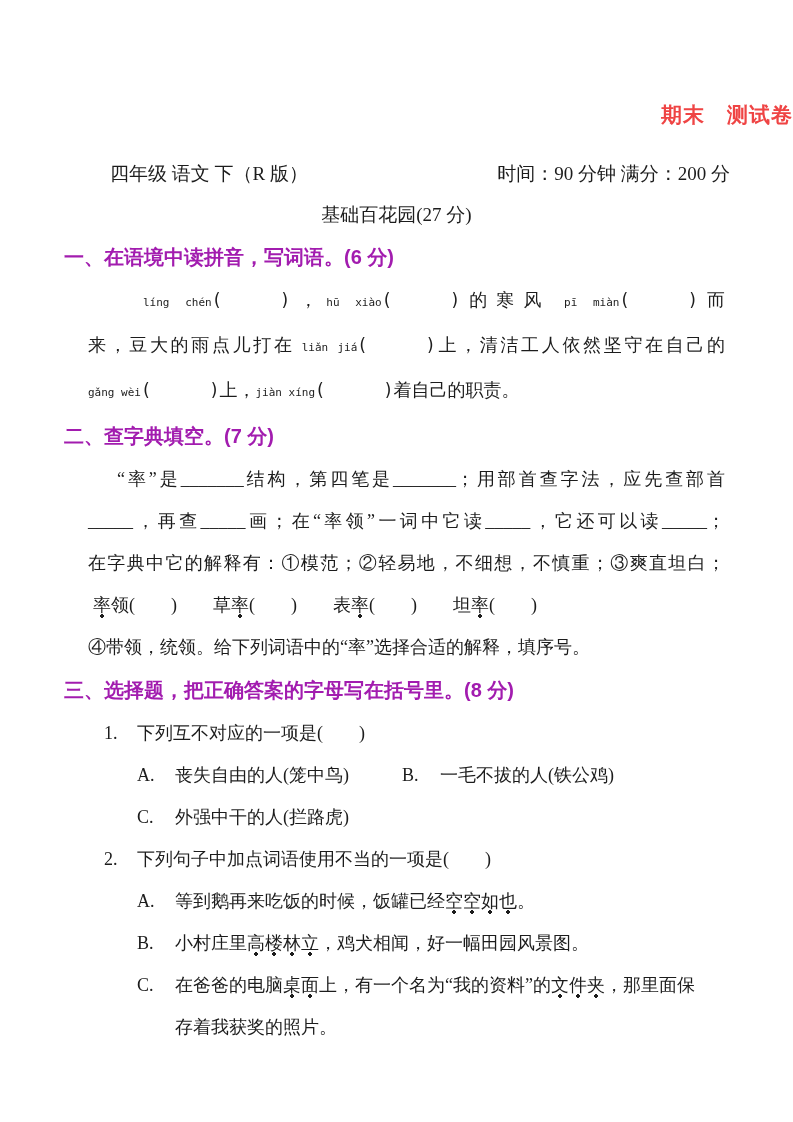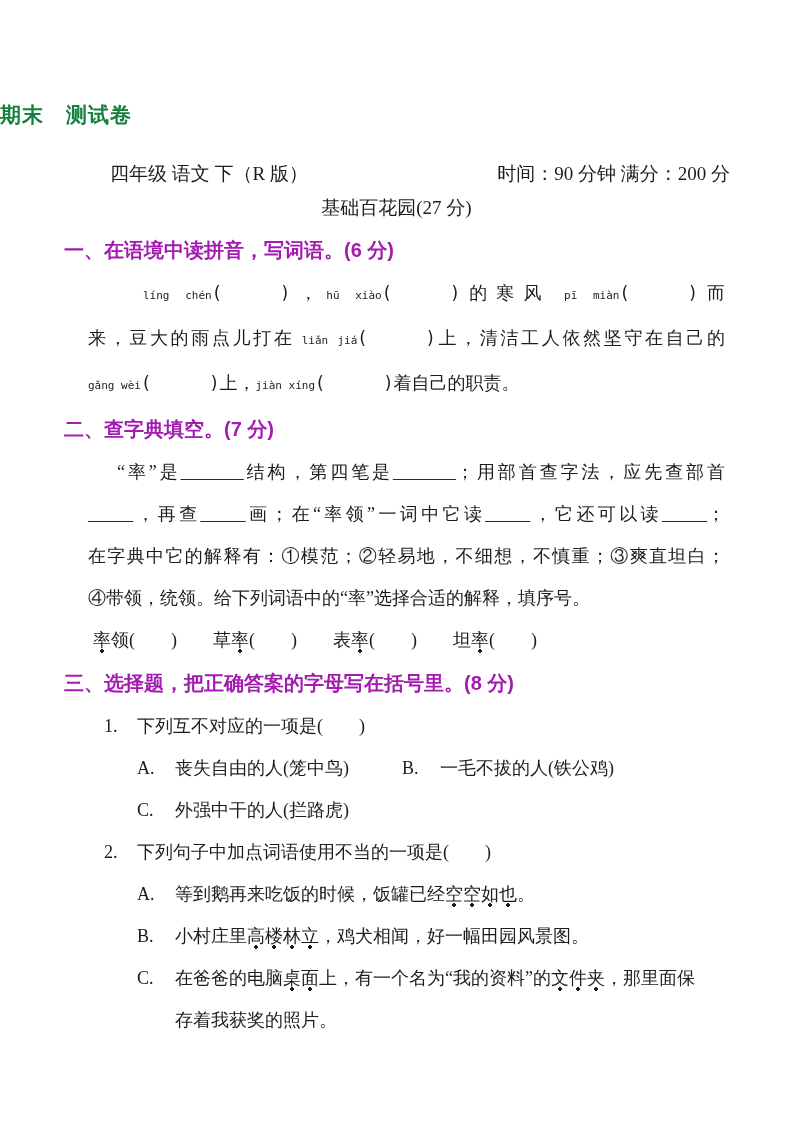--- a/index.html
+++ b/index.html
@@ -8,40 +8,40 @@
     width:793px;height:1122px;
     background:#ffffff;
     color:#1c1c1c;
     font-family:"Liberation Serif", serif;
     font-size:18px;
     overflow:hidden;
     box-sizing:border-box;
     padding-top:100px;
   }
   .title{
-    text-align:left;
+    text-align:right;
     font-family:"Liberation Sans", sans-serif;
     font-weight:700;
     font-size:21px;
     line-height:30px;
-    color:#15803d;
+    color:#ef4444;
     letter-spacing:1px;
   }
   .meta{
     display:flex;
     justify-content:space-between;
     padding-left:110px;
     padding-right:63px;
     margin-top:30px;
     line-height:28px;
     font-size:19px;
   }
   .banner{
     text-align:center;
-    margin-top:6px;
+    margin-top:13px;
     margin-bottom:6px;
     line-height:28px;
     font-size:19px;
   }
   h2{
     margin:0 0 0 64px;
     font-family:"Liberation Sans", sans-serif;
     font-weight:700;
     font-size:20px;
     line-height:44px;
@@ -103,22 +103,22 @@
         <div class="line"><span class="py">gǎng wèi</span><span class="blank"><span>(</span><span class="blank-fill"></span><span>)</span></span><span class="cn">上，</span><span class="py">jiàn xíng</span><span class="blank"><span>(</span><span class="blank-fill"></span><span>)</span></span><span class="cn">着自己的职责。</span></div>
       </div>
   </section>
 
   <section>
     <h2>二、查字典填空。(7 分)</h2>
     <div class="body">
         <div class="line fill indent-cn"><span class="cn">“率”是_______结构，第四笔是_______；用部首查字法，应先查部首</span></div>
         <div class="line fill"><span class="cn">_____，再查_____画；在“率领”一词中它读_____，它还可以读_____；</span></div>
         <div class="line fill"><span class="cn">在字典中它的解释有：①模范；②轻易地，不细想，不慎重；③爽直坦白；</span></div>
+        <div class="line word-row"><span class="cn em">率</span><span class="cn">领(　　)　　草</span><span class="cn em">率</span><span class="cn">(　　)　　表</span><span class="cn em">率</span><span class="cn">(　　)　　坦</span><span class="cn em">率</span><span class="cn">(　　)</span></div>
         <div class="line"><span class="cn">④带领，统领。给下列词语中的“率”选择合适的解释，填序号。</span></div>
-        <div class="line word-row"><span class="cn em">率</span><span class="cn">领(　　)　　草</span><span class="cn em">率</span><span class="cn">(　　)　　表</span><span class="cn em">率</span><span class="cn">(　　)　　坦</span><span class="cn em">率</span><span class="cn">(　　)</span></div>
       </div>
   </section>
 
   <section>
     <h2>三、选择题，把正确答案的字母写在括号里。(8 分)</h2>
     <div class="body">
         <div class="line q"><span class="q-num">1.</span><span class="q-stem cn">下列互不对应的一项是(　　)</span></div>
         <div class="line opt-row"><span class="opt">
             <span class="opt-label">A.</span>
             <span class="opt-text"><span class="cn">丧失自由的人(笼中鸟)</span></span>

